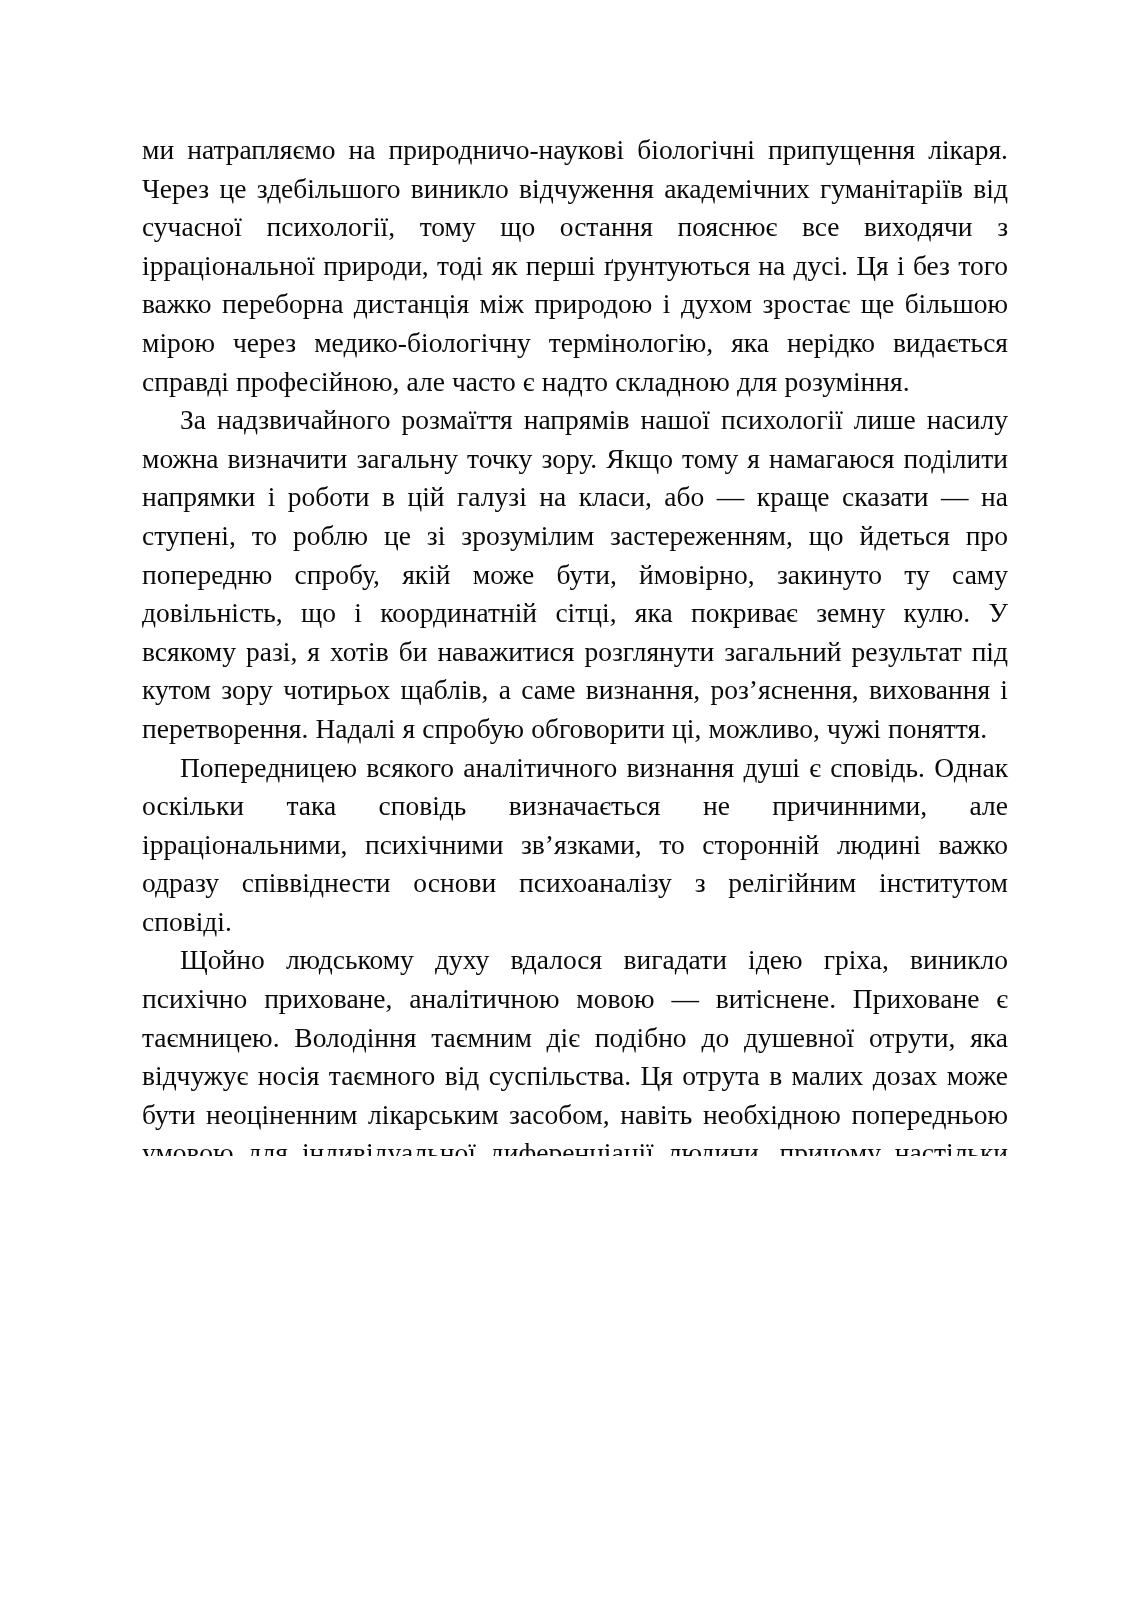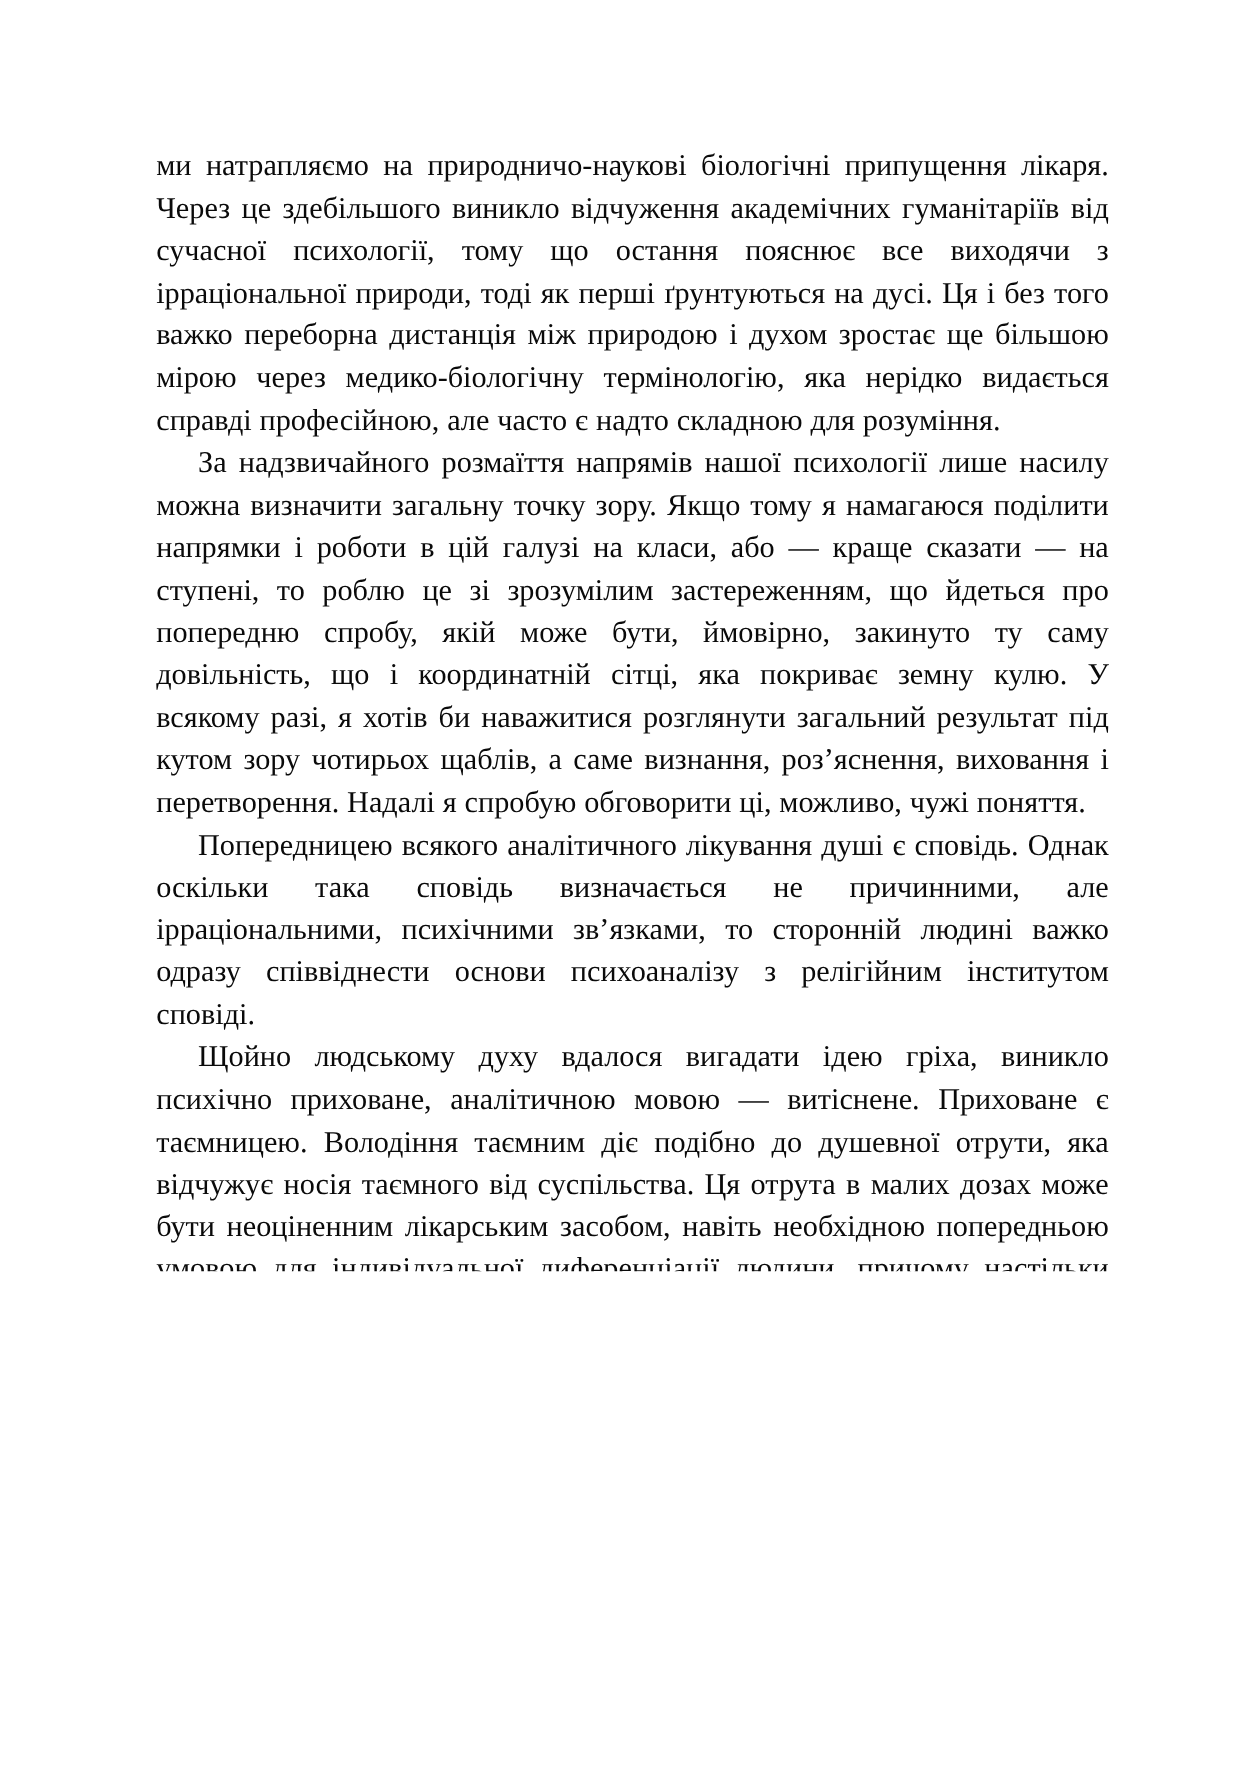--- a/index.html
+++ b/index.html
@@ -85,21 +85,21 @@
   }
 </style>
 </head>
 <body>
 
 <div class="page">
 
   <div class="text-block">
     <p class="para">ми натрапляємо на природничо-наукові біологічні припущення лікаря. Через це здебільшого виникло відчуження академічних гуманітаріїв від сучасної психології, тому що остання пояснює все виходячи з ірраціональної природи, тоді як перші ґрунтуються на дусі. Ця і без того важко переборна дистанція між природою і духом зростає ще більшою мірою через медико-біологічну термінологію, яка нерідко видається справді професійною, але часто є надто складною для розуміння.</p>
     <p class="para indented">За надзвичайного розмаїття напрямів нашої психології лише насилу можна визначити загальну точку зору. Якщо тому я намагаюся поділити напрямки і роботи в цій галузі на класи, або — краще сказати — на ступені, то роблю це зі зрозумілим застереженням, що йдеться про попередню спробу, якій може бути, ймовірно, закинуто ту саму довільність, що і координатній сітці, яка покриває земну кулю. У всякому разі, я хотів би наважитися розглянути загальний результат під кутом зору чотирьох щаблів, а саме визнання, роз’яснення, виховання і перетворення. Надалі я спробую обговорити ці, можливо, чужі поняття.</p>
-    <p class="para indented">Попередницею всякого аналітичного лікування душі є сповідь. Однак оскільки така сповідь визначається не причинними, але ірраціональними, психічними зв’язками, то сторонній людині важко одразу співвіднести основи психоаналізу з релігійним інститутом сповіді.</p>
+    <p class="para indented">Попередницею всякого аналітичного визнання душі є сповідь. Однак оскільки така сповідь визначається не причинними, але ірраціональними, психічними зв’язками, то сторонній людині важко одразу співвіднести основи психоаналізу з релігійним інститутом сповіді.</p>
     <p class="para indented">Щойно людському духу вдалося вигадати ідею гріха, виникло психічно приховане, аналітичною мовою — витіснене. Приховане є таємницею. Володіння таємним діє подібно до душевної отрути, яка відчужує носія таємного від суспільства. Ця отрута в малих дозах може бути неоціненним лікарським засобом, навіть необхідною попередньою умовою для індивідуальної диференціації людини, причому настільки необхідною, що людина вже на первісному ступені розвитку</p>
   </div>
 
   <div class="footer">
     <span class="fleuron">
       <svg viewBox="0 0 42 20" xmlns="http://www.w3.org/2000/svg" aria-hidden="true">
         <path d="M2 6 C10 4.5 17 5.5 23 9 C20 9.6 16 9.4 13 8.2 C15.5 10.4 19.5 12 23.5 12.2 C19 13.8 13.5 12.6 10.5 9.6 C9.8 11.6 8.2 12.8 6.4 12.6 C8.2 11.4 9 9.6 8.8 7.8 C6.6 7 4.2 6.6 2 6 Z" fill="#0a0a0a"></path>
         <path d="M24.5 9.2 C28 7.4 32 7.6 34.6 9.8 C32.4 10.2 30 10 28 9.2 C30 11.2 33 12.4 36 12.2 C33 14 29 13.2 26.6 11 C26 11.8 25.2 12.2 24.4 12 C25.2 11.2 25.4 10.2 24.5 9.2 Z" fill="#0a0a0a"></path>
       </svg>
     </span>

